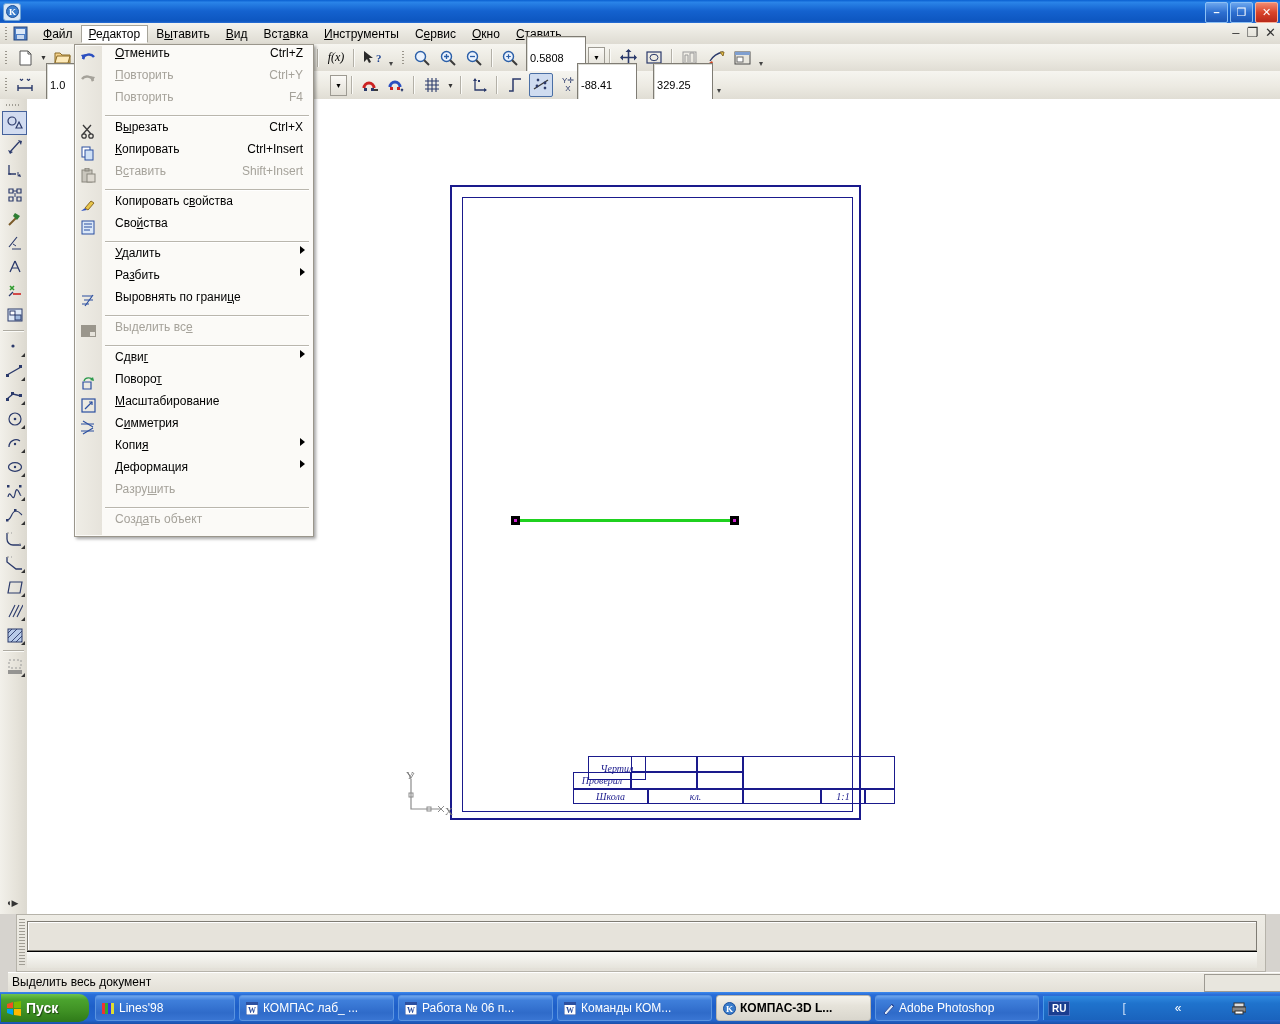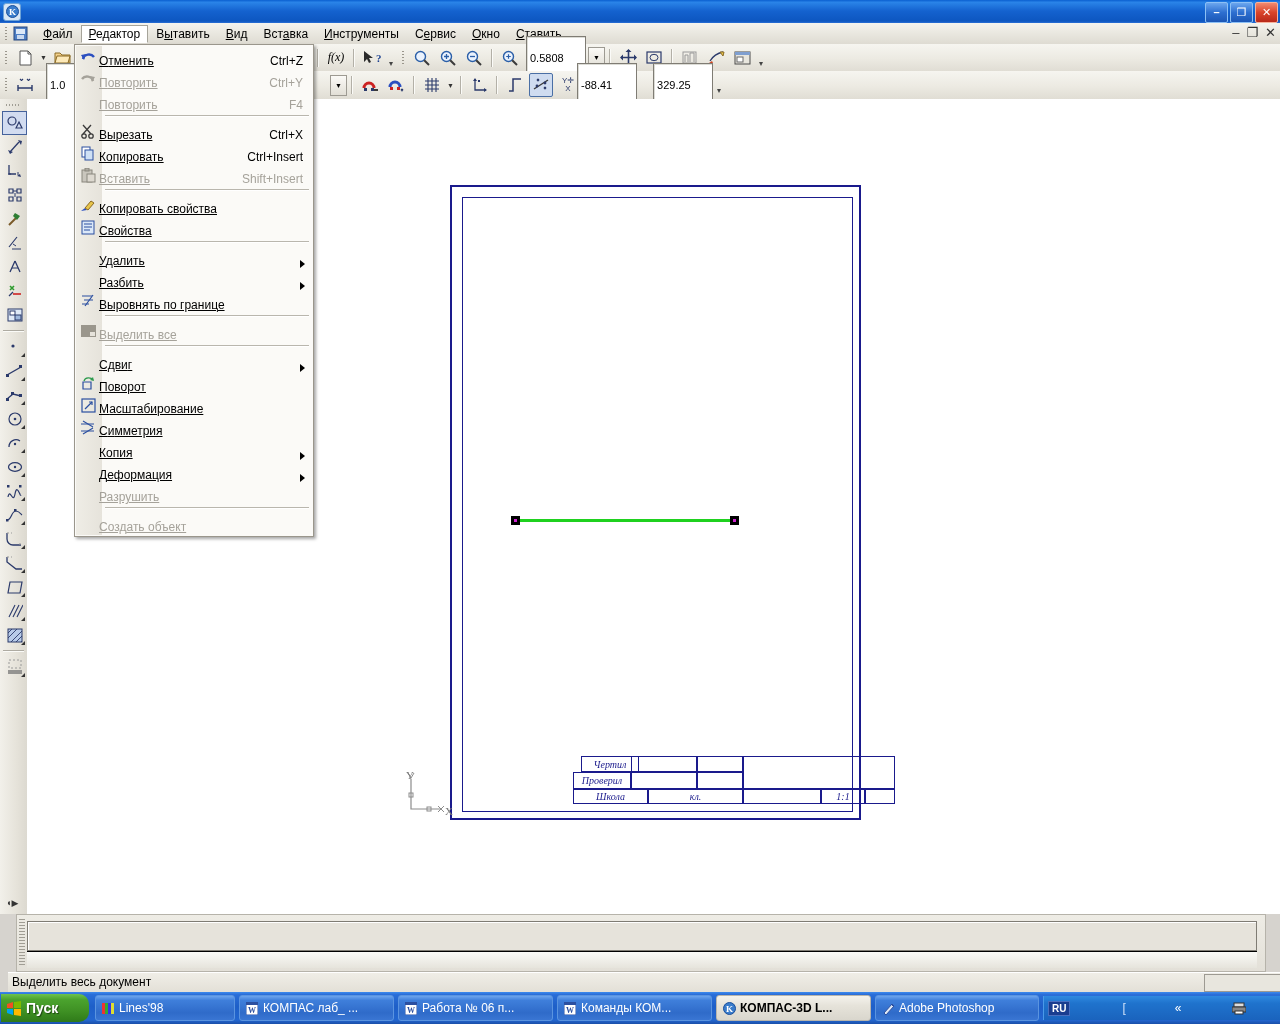--- a/index.html
+++ b/index.html
@@ -157,21 +157,21 @@
 
   
   .dropdown{
     position:absolute;left:74px;top:44px;width:238px;
     background:#fbfaf7;border:1px solid #9a968c;
     box-shadow:2px 2px 3px rgba(0,0,0,.35);
     z-index:100;padding:1px 0 2px 0;
   }
   .dd-gutter{position:absolute;left:1px;top:1px;width:26px;bottom:1px;
     background:linear-gradient(to right,#efedE6,#e6e3db);}
-  .dd-item{position:relative;height:22px;display:flex;align-items:flex-end;font-size:12px;color:#000;padding-left:24px;text-decoration:underline;}
+  .dd-item{position:relative;height:22px;display:flex;align-items:flex-start;font-size:12px;color:#000;padding-left:40px;}
   .dd-item.disabled{color:#a5a29a;}
   .dd-item .ico{position:absolute;left:3px;top:2px;width:20px;height:18px;display:flex;align-items:center;justify-content:center;}
   .dd-item .lbl{flex:0 0 auto;}
   .dd-item .acc{position:absolute;right:10px;font-size:12px;}
   .dd-item .arw{position:absolute;right:8px;width:0;height:0;border-top:4px solid transparent;border-bottom:4px solid transparent;border-left:5px solid #000;}
   .dd-sep{height:1px;margin:3px 4px 3px 30px;background:#b9b6ad;border-bottom:1px solid #fff;}
   u{text-decoration:underline;}
   svg{display:block;}
 </style>
 </head>
@@ -545,21 +545,21 @@
     </div>
     <div style="position:absolute;left:6px;bottom:6px;font-size:9px;color:#333">◖▶</div>
   </div>
 
   <div class="canvas">
 
     <div class="sheet">
       <div class="sheet-inner">
 
         <div class="tblock">
-          <div style="left:8px;top:0;width:58px;height:16px" class="tbtext">Чертил</div>
+          <div style="left:15px;top:0;width:58px;height:24px" class="tbtext">Чертил</div>
           <div style="left:58px;top:0;width:66px;height:16px"></div>
           <div style="left:124px;top:0;width:46px;height:16px"></div>
           <div style="left:170px;top:0;width:152px;height:33px"></div>
 
           <div style="left:0;top:16px;width:58px;height:17px" class="tbtext">Проверил</div>
           <div style="left:58px;top:16px;width:66px;height:17px"></div>
           <div style="left:124px;top:16px;width:46px;height:17px"></div>
 
           <div style="left:0;top:33px;width:75px;height:15px" class="tbtext">Школа</div>
           <div style="left:75px;top:33px;width:95px;height:15px" class="tbtext">кл.</div>

